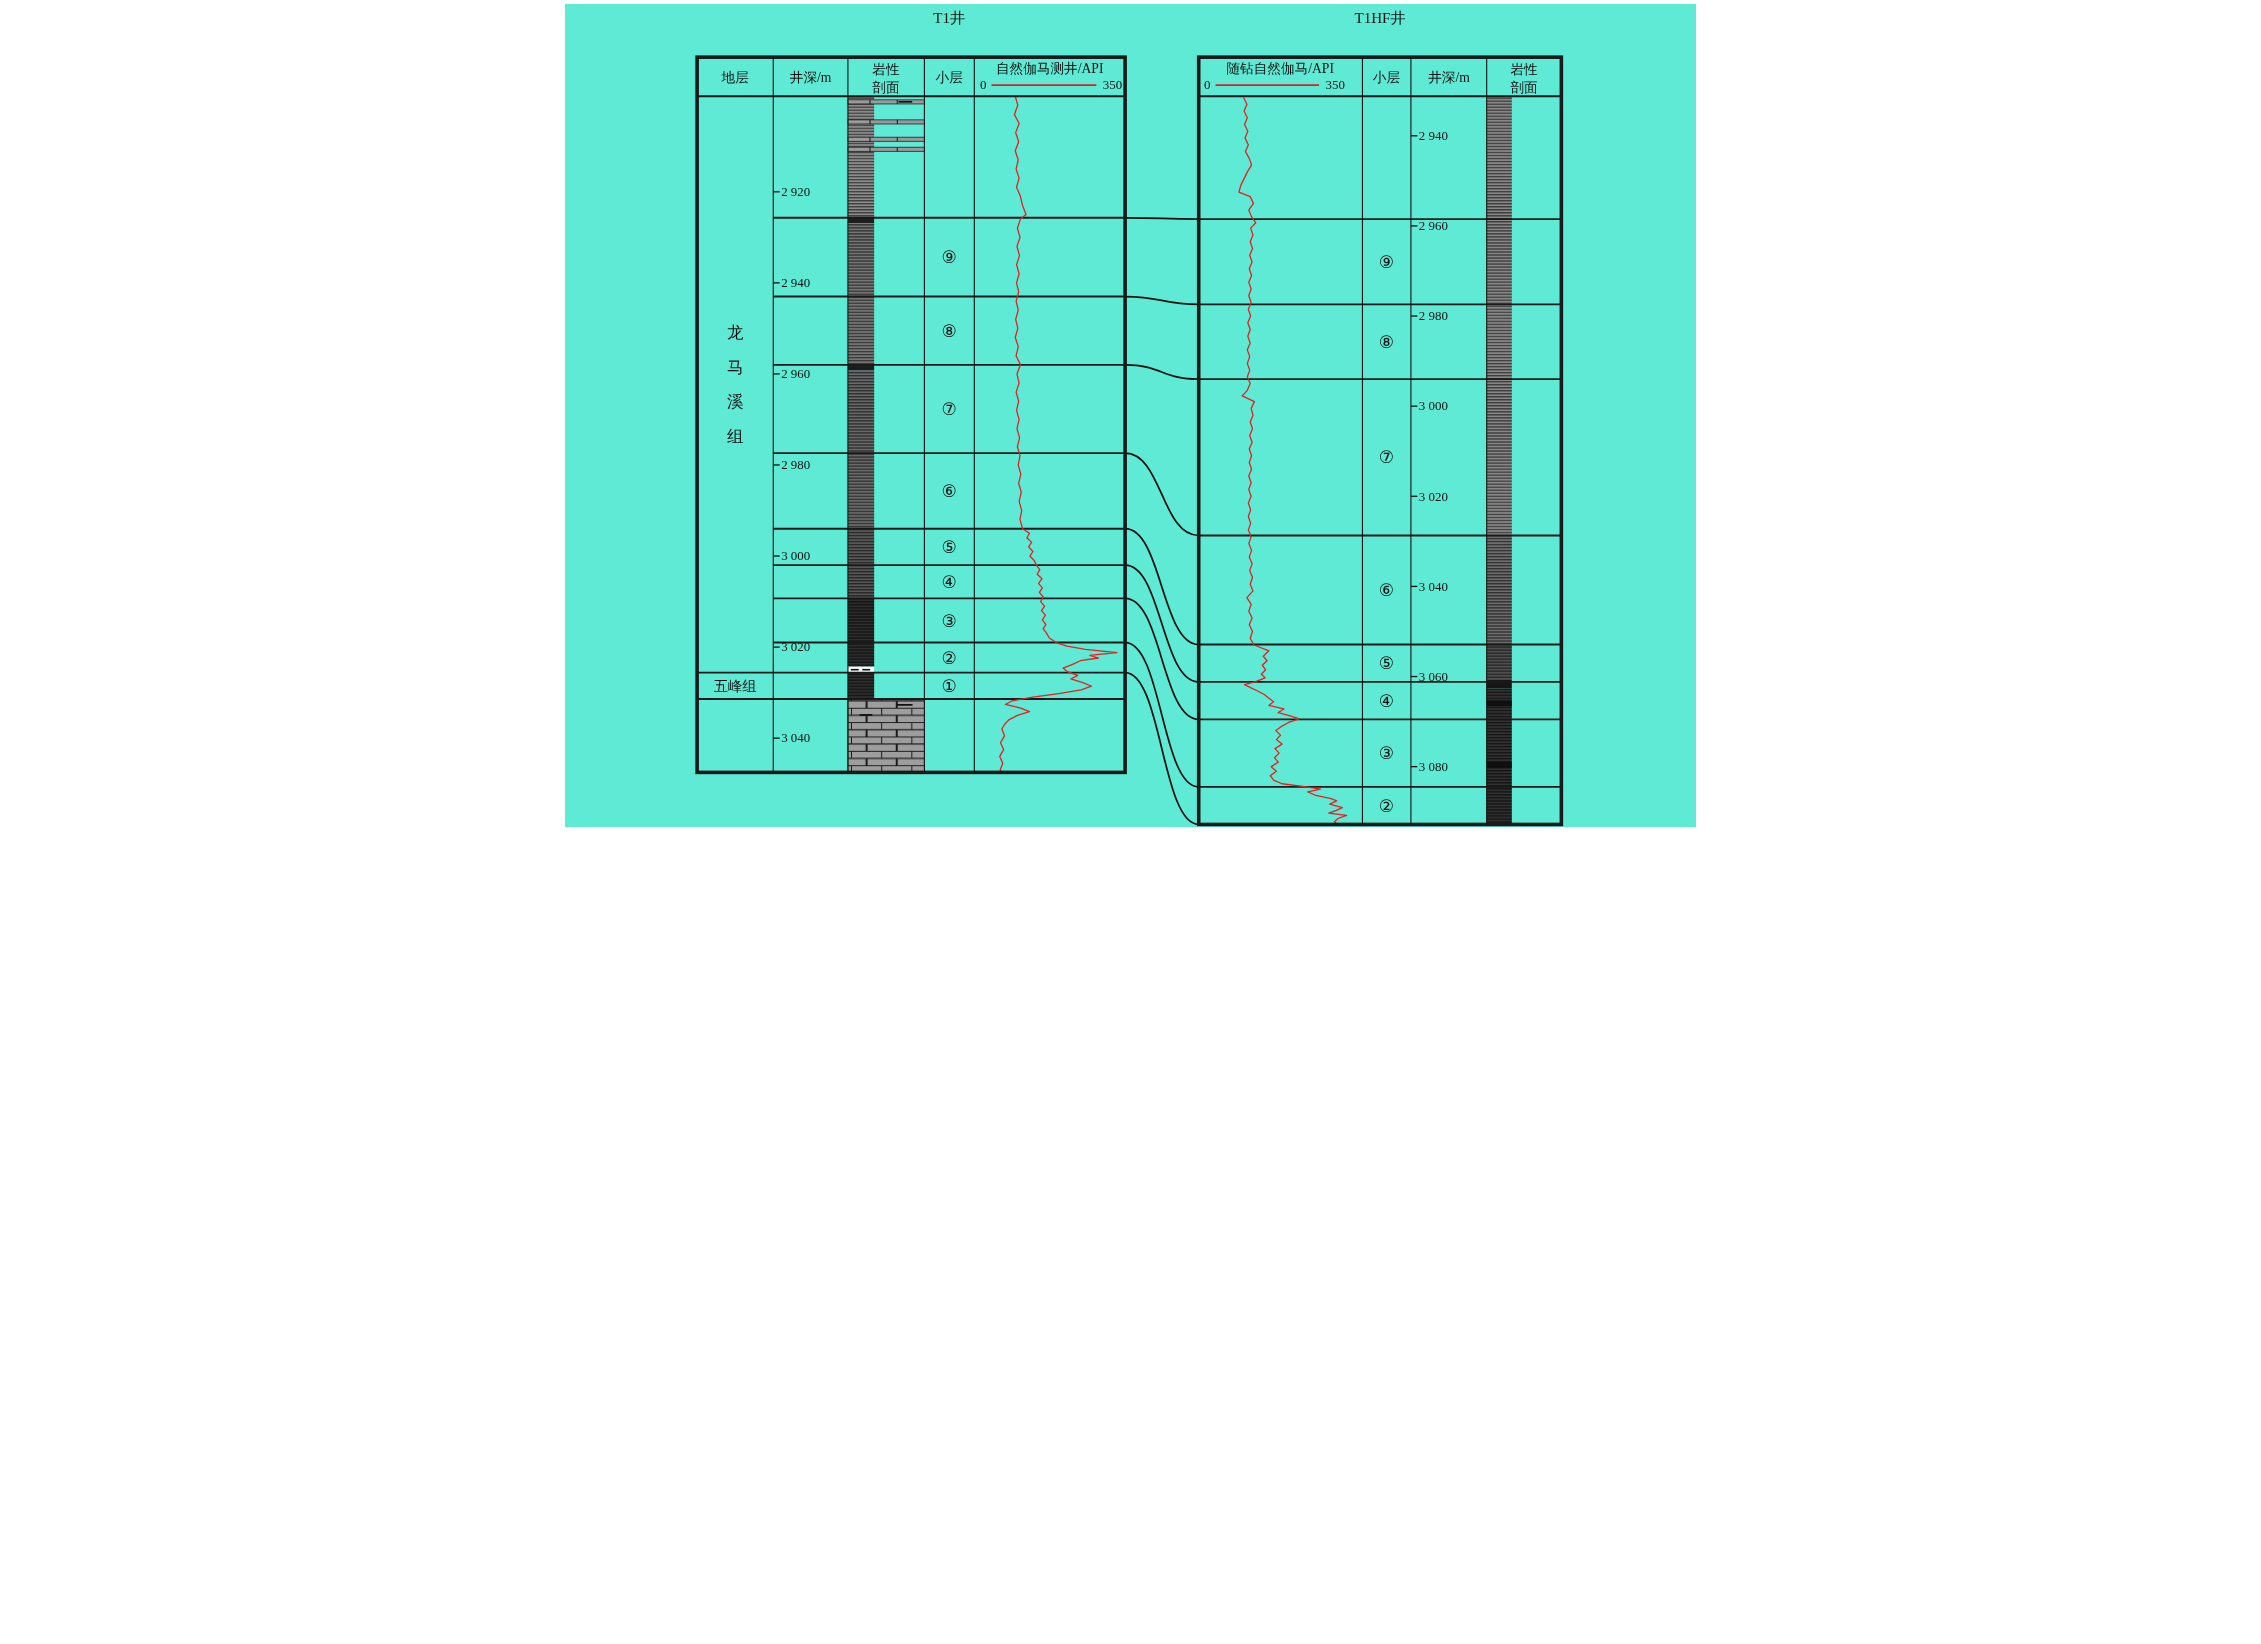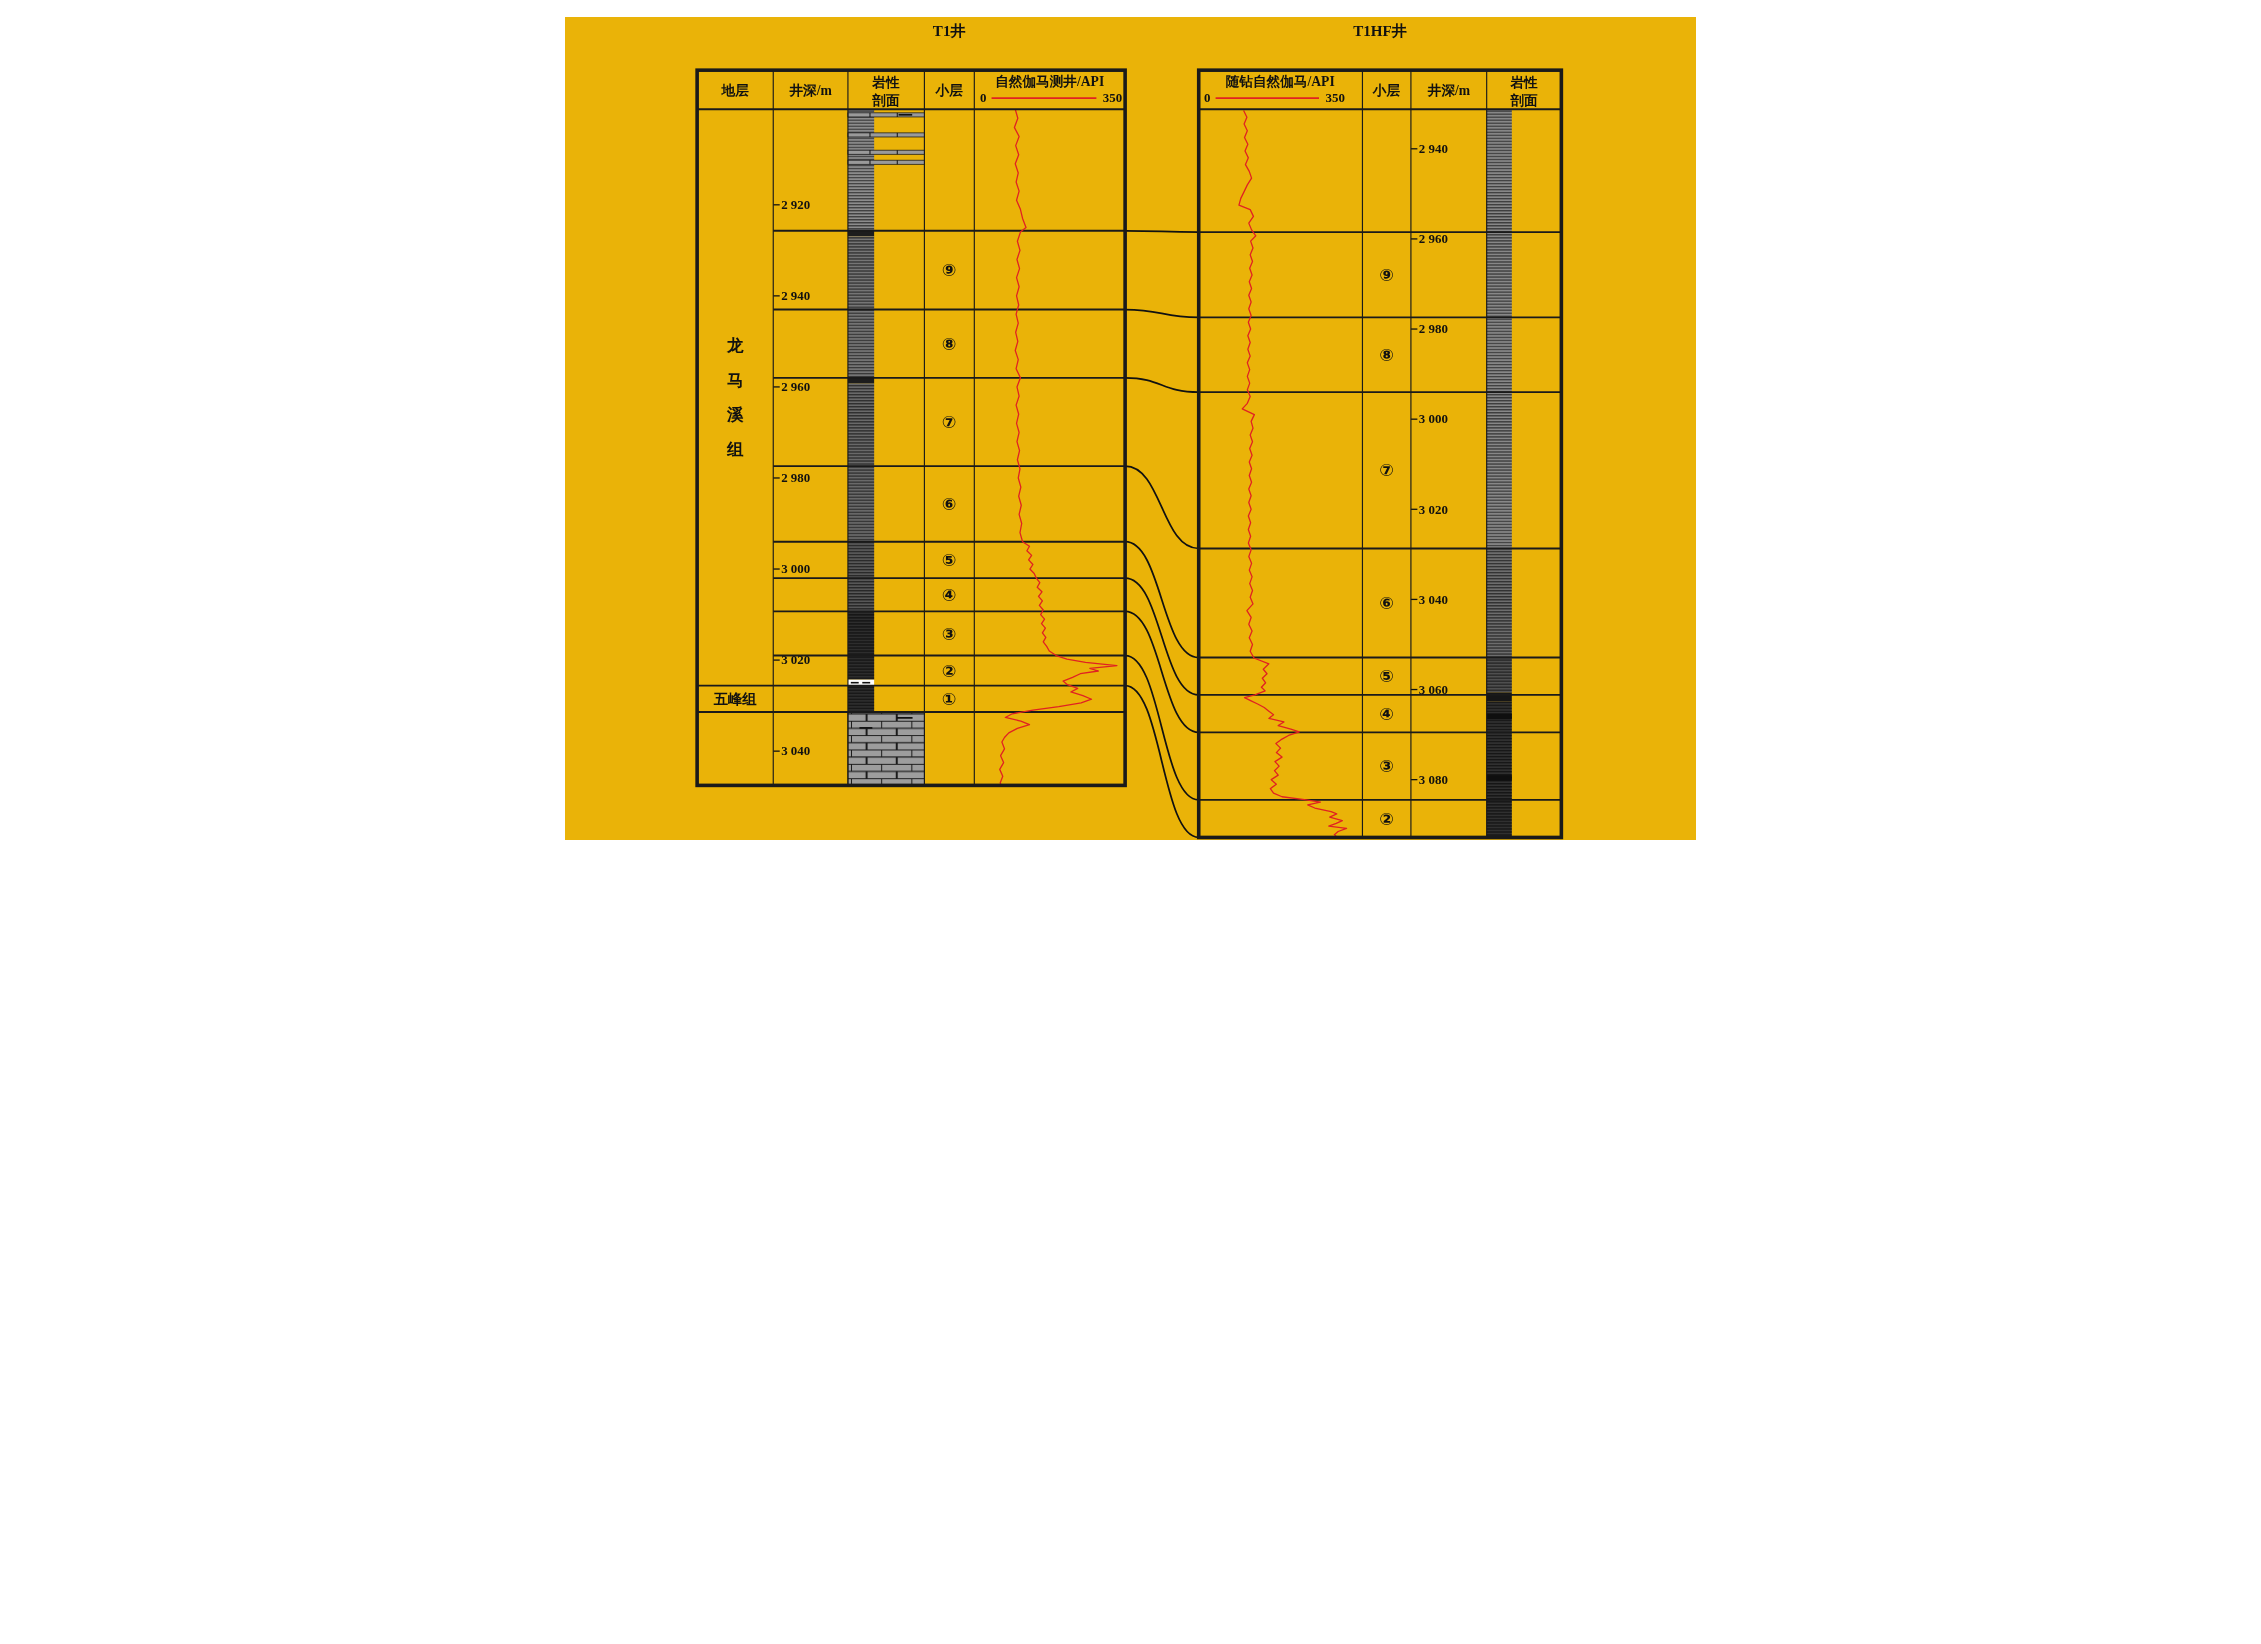--- a/index.html
+++ b/index.html
@@ -1,17 +1,17 @@
 <!DOCTYPE html>
 <html style="font-size:11.5px"><head>
 <meta charset="utf-8">
 <style>
   html,body{margin:0;padding:0;background:#ffffff;}
-  #fig{position:relative;width:1131px;height:823px;background:#eab308;margin:17px auto;
-       font-family:"Liberation Serif",serif;font-weight:bold;}
+  #fig{position:relative;width:1131px;height:823px;background:#5eead4;margin:4px auto;
+       font-family:"Liberation Serif",serif;}
   svg{display:block;}
   text{fill:#111;}
   .hdr{font-family:"Liberation Serif",serif;font-size:19px;}
   .title{font-family:"Liberation Serif",serif;font-size:21px;}
   .scale-num{font-family:"Liberation Serif",serif;font-size:18px;}
   .depth-lab{font-family:"Liberation Serif",serif;font-size:18px;}
   .layer-num{font-family:"DejaVu Sans",sans-serif;font-size:24px;}
   .fm{font-family:"Liberation Serif",serif;font-size:23px;}
   .fm-s{font-family:"Liberation Serif",serif;font-size:20px;}
 </style>

